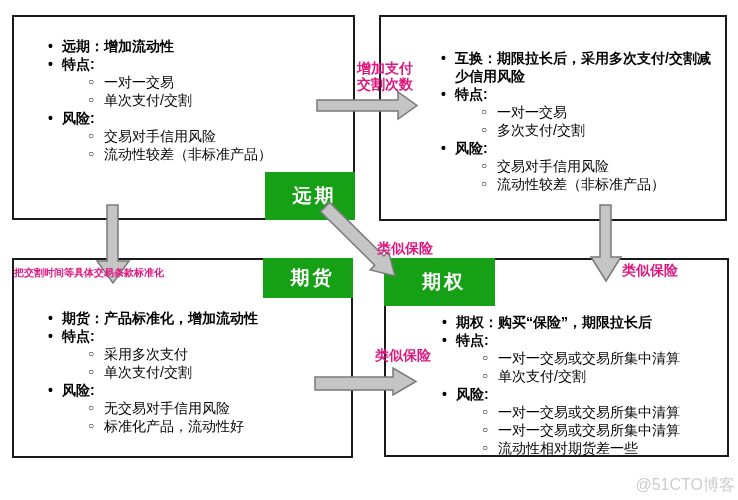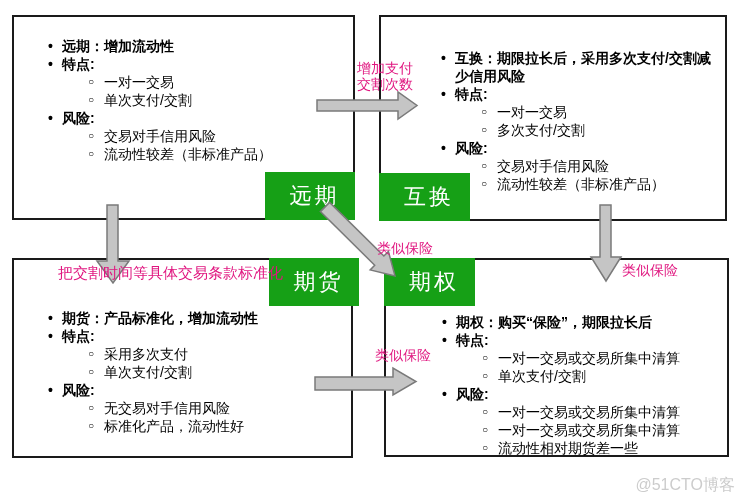--- a/index.html
+++ b/index.html
@@ -22,38 +22,38 @@
   .line { display:flex; align-items:flex-start; }
   .marker { flex:0 0 14px; }
   .lv1 > .marker { font-weight:700; }
   .lv2 { margin-left:40px; }
   .lv2 > .marker { flex-basis:16px; font-size:10px; line-height:18px; }
   .bold { font-weight:700; }
   .txt { flex:1 1 auto; }
 
   .node {
     position:absolute; background:var(--green); color:#ffffff;
-    font-size:22px; font-weight:400; letter-spacing:3px;
+    font-size:19px; font-weight:700; letter-spacing:3px;
     display:flex; align-items:center; justify-content:center;
     padding-left:9px; box-sizing:border-box;
   }
   .node-forward { left:265px; top:172px; width:90px; height:48px; }
   .node-swap    { left:379px; top:173px; width:91px; height:48px; }
-  .node-futures { left:269px; top:258px; width:90px; height:48px; }
-  .node-options { left:384px; top:258px; width:91px; height:48px; }
+  .node-futures { left:263px; top:258px; width:90px; height:40px; }
+  .node-options { left:384px; top:258px; width:111px; height:48px; }
 
   .arrows { position:absolute; left:0; top:0; width:738px; height:500px; pointer-events:none; }
   .arrow { fill:var(--arrow-fill); stroke:var(--arrow-stroke); stroke-width:1.5; }
 
-  .pink { position:absolute; color:var(--pink); font-weight:400; font-size:14px; line-height:16px; white-space:nowrap;text-align:right; }
+  .pink { position:absolute; color:var(--pink); font-weight:700; font-size:14px; line-height:16px; white-space:nowrap;text-align:right; }
   .lbl-increase   { left:357px; top:60px; }
   .lbl-sim-diag   { left:377px; top:240px; }
   .lbl-sim-right  { left:622px; top:262px; }
   .lbl-sim-bottom { left:375px; top:347px; }
-  .heading-bl     { left:14px;  top:265px; font-size:15px;padding-left:44px; }
+  .heading-bl     { left:14px;  top:265px; font-size:10px; }
 
   .watermark { position:absolute; right:3px; bottom:4px; font-size:16px; color:var(--watermark); font-weight:400; }
 </style>
 </head>
 <body>
 
 <div class="canvas">
 
   <div class="box box-tl">
     <div class="list">
@@ -182,21 +182,20 @@
           <span class="txt">一对一交易或交易所集中清算</span>
         </div>
         <div class="line lv2">
           <span class="marker">○</span>
           <span class="txt">流动性相对期货差一些</span>
         </div>
       </div>
   </div>
 
   <div class="node node-forward">远期</div>
-  <div class="node node-swap">互换</div>
   <div class="node node-futures">期货</div>
   <div class="node node-options">期权</div>
 
   <svg class="arrows" viewBox="0 0 738 500" xmlns="http://www.w3.org/2000/svg">
     <polygon class="arrow" points="317,100 398,100 398,92 417,105.5 398,119 398,111 317,111"></polygon>
     <polygon class="arrow" points="107,205 118,205 118,261 129,261 113,283 97,261 107,261"></polygon>
     <polygon class="arrow" points="600,205 611,205 611,257 621,257 606,281 591,257 600,257"></polygon>
     <polygon class="arrow" points="329.6,202.4 383.9,256 388.4,251.4 395,276 370.2,269.9 374.7,265.2 320.4,211.6"></polygon>
     <polygon class="arrow" points="315,377 393,377 393,368 416,381.5 393,395 393,390 315,390"></polygon>
   </svg>

